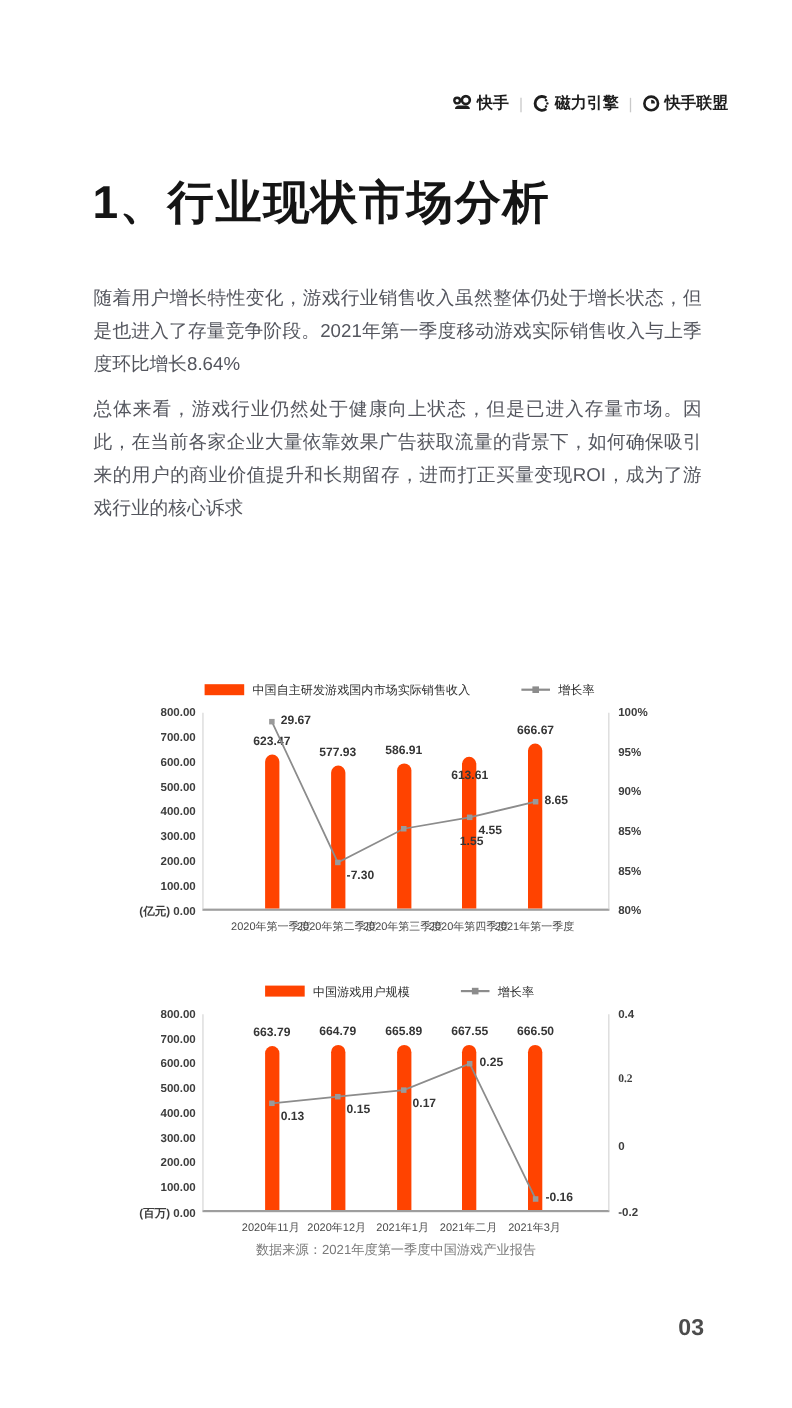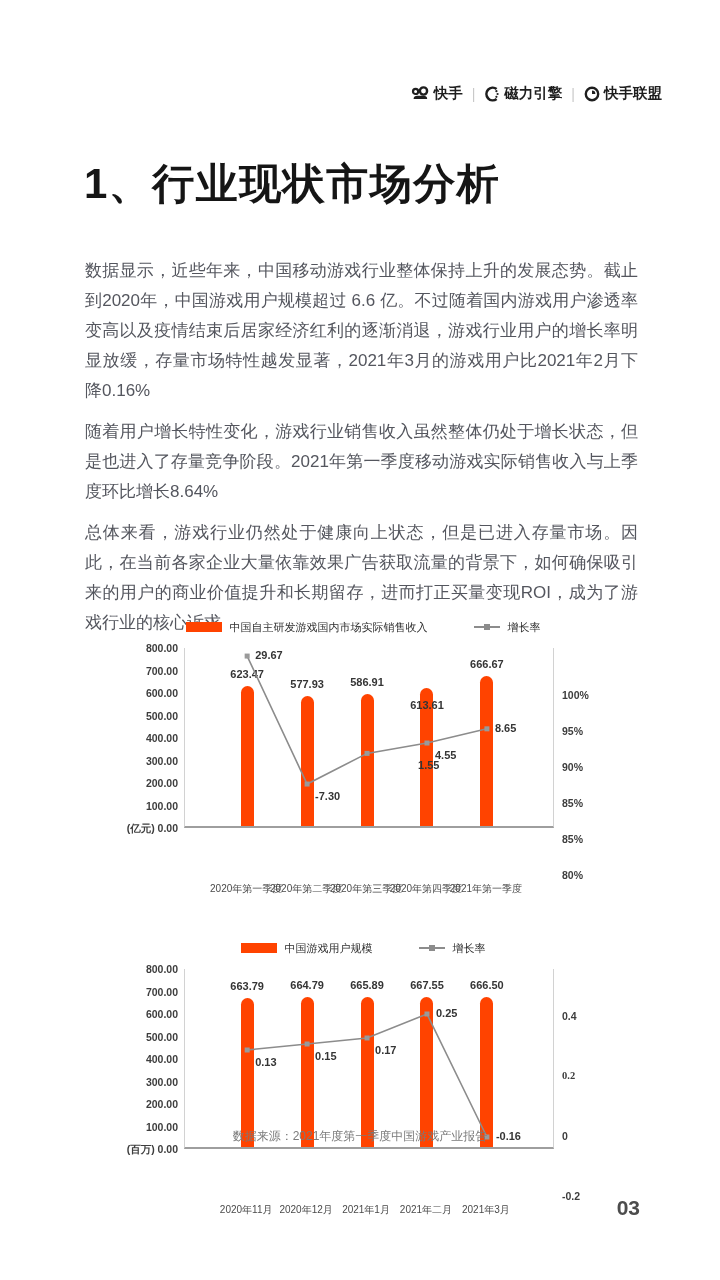--- a/index.html
+++ b/index.html
@@ -25,21 +25,21 @@
   .charts { position:absolute; left:126px; top:620px; width:474px; }
   .chart + .chart { margin-top:42px; }
   .legend { display:flex; justify-content:center; align-items:center; gap:46px; height:14px; margin-bottom:14px; }
   .legend-item { display:flex; align-items:center; gap:8px; font-size:11px; color:#2f2f2f; }
   .swatch { width:36px; height:10px; display:inline-block; }
   .legline { width:26px; height:2px; position:relative; display:inline-block; }
   .legmark { position:absolute; width:6px; height:6px; left:10px; top:-2px; }
   .chart-row { display:flex; }
   .ycol { position:relative; height:180px; font-size:10.5px; font-weight:700; color:#3d3d3d; }
   .ycol-l { width:58px; }
-  .ycol-r { width:46px;margin-top:47px; }
+  .ycol-r { width:46px; }
   .ytick { position:absolute; right:6px; white-space:nowrap; text-align:right; }
   .ytick-r { position:absolute; left:8px; white-space:nowrap; }
   .plot { width:370px; height:180px; position:relative;
           border-left:1px solid #d2d2d2; border-right:1px solid #d2d2d2; border-bottom:2px solid #9e9e9e; }
   .bar { position:absolute; bottom:0; border-radius:7px 7px 0 0; }
   .bar-label { position:absolute; width:64px; text-align:center; font-size:11px; font-weight:700; color:#353535; }
   .line-label { position:absolute; font-size:11px; font-weight:700; color:#353535; white-space:nowrap; }
   .xrow { margin-left:58px; width:370px; position:relative; height:24px; }
   .xlabel { position:absolute; top:7px; width:80px; text-align:center; font-size:10px; color:#4a4a4a; white-space:nowrap; }
   
@@ -74,21 +74,20 @@
       <circle cx="8" cy="8" r="6.2" fill="none" stroke="#1e1e1e" stroke-width="2.4"></circle>
       <path d="M8 4.6a3.4 3.4 0 0 1 3.4 3.4H8z" fill="#1e1e1e"></path>
     </svg>
     <span>快手联盟</span>
   </span>
 </header>
 
 <h1 class="page-title">1、行业现状市场分析</h1>
 
 <section class="body-text">
-  <p>数据显示，近些年来，中国移动游戏行业整体保持上升的发展态势。截止到2020年，中国游戏用户规模超过 6.6 亿。不过随着国内游戏用户渗透率变高以及疫情结束后居家经济红利的逐渐消退，游戏行业用户的增长率明显放缓，存量市场特性越发显著，2021年3月的游戏用户比2021年2月下降0.16%</p>
   <p>随着用户增长特性变化，游戏行业销售收入虽然整体仍处于增长状态，但是也进入了存量竞争阶段。2021年第一季度移动游戏实际销售收入与上季度环比增长8.64%</p>
   <p>总体来看，游戏行业仍然处于健康向上状态，但是已进入存量市场。因此，在当前各家企业大量依靠效果广告获取流量的背景下，如何确保吸引来的用户的商业价值提升和长期留存，进而打正买量变现ROI，成为了游戏行业的核心诉求</p>
 </section>
 
 <section class="charts">
   <figure class="chart">
       <div class="legend">
         <span class="legend-item">
           <span class="swatch" style="background: rgb(255, 67, 0);"></span>
           <span>中国自主研发游戏国内市场实际销售收入</span>

